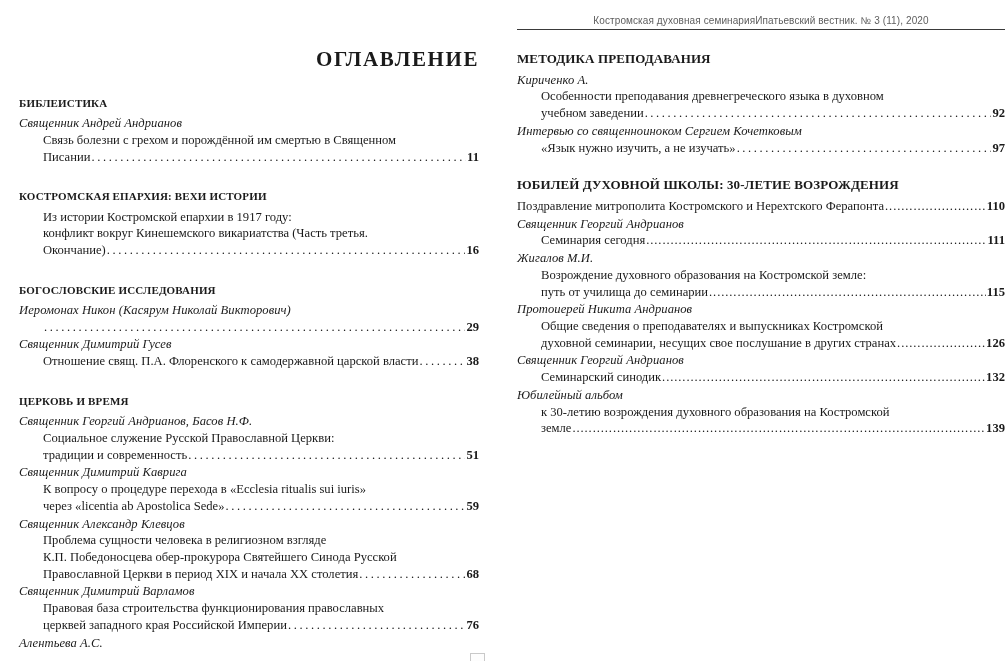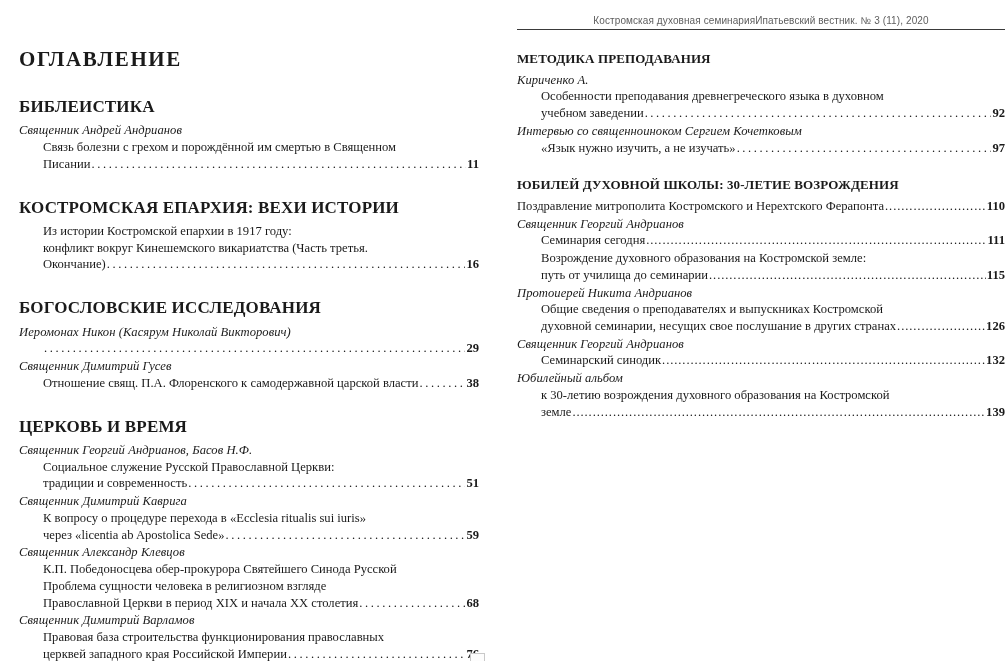--- a/index.html
+++ b/index.html
@@ -46,36 +46,36 @@
     padding-right: 0px;
   }
   .runrule {
     border-bottom: 1.1px solid #3a3a3a;
     margin-top: 3px;
     margin-bottom: 0;
   }
 
   
   .toc-title {
-    text-align: left;
+    text-align: right;
     font-weight: bold;
     font-size: 21px;
     letter-spacing: 1.6px;
     margin: 47px 0 0 0;
     padding-right: 0px;
   }
 
   
   .section {
     margin-top: 25px;
   }
   .section.tight { margin-top: 21px; }
   .section-head {
     font-weight: bold;
-    font-size: 17px;
+    font-size: 11px;
     letter-spacing: 0.15px;
     margin-bottom: 5px;
     line-height: 1.2;
   }
   .col-right .section-head {
     font-size: 13px;
     letter-spacing: 0.1px;
   }
 
   .entry { margin-bottom: 1px; }
@@ -210,22 +210,22 @@
               <div class="leader">
                 <span class="txt">через «licentia ab Apostolica Sede»</span>
                 <span class="dots">............................................................................................................................................</span>
                 <span class="pg">59</span>
               </div>
             </div>
           </div>
           <div class="entry">
             <div class="author">Священник Александр Клевцов</div>
             <div class="titleblock">
+              <div class="titleline">Проблема сущности человека в религиозном взгляде</div>
               <div class="titleline">К.П. Победоносцева обер-прокурора Святейшего Синода Русской</div>
-              <div class="titleline">Проблема сущности человека в религиозном взгляде</div>
               <div class="leader">
                 <span class="txt">Православной Церкви в период XIX и начала XX столетия </span>
                 <span class="dots">............................................................................................................................................</span>
                 <span class="pg">68</span>
               </div>
             </div>
           </div>
           <div class="entry">
             <div class="author">Священник Димитрий Варламов</div>
             <div class="titleblock">
@@ -290,20 +290,21 @@
             <div class="author">Священник Георгий Андрианов</div>
             <div class="titleblock">
               <div class="leader">
                 <span class="txt">Семинария сегодня </span>
                 <span class="dots tightdots">............................................................................................................................................</span>
                 <span class="pg">111</span>
               </div>
             </div>
           </div>
           <div class="entry">
+            <div class="author">Жигалов М.И.</div>
             <div class="titleblock">
               <div class="titleline">Возрождение духовного образования на Костромской земле:</div>
               <div class="leader">
                 <span class="txt">путь от училища до семинарии</span>
                 <span class="dots tightdots">............................................................................................................................................</span>
                 <span class="pg">115</span>
               </div>
             </div>
           </div>
           <div class="entry">

